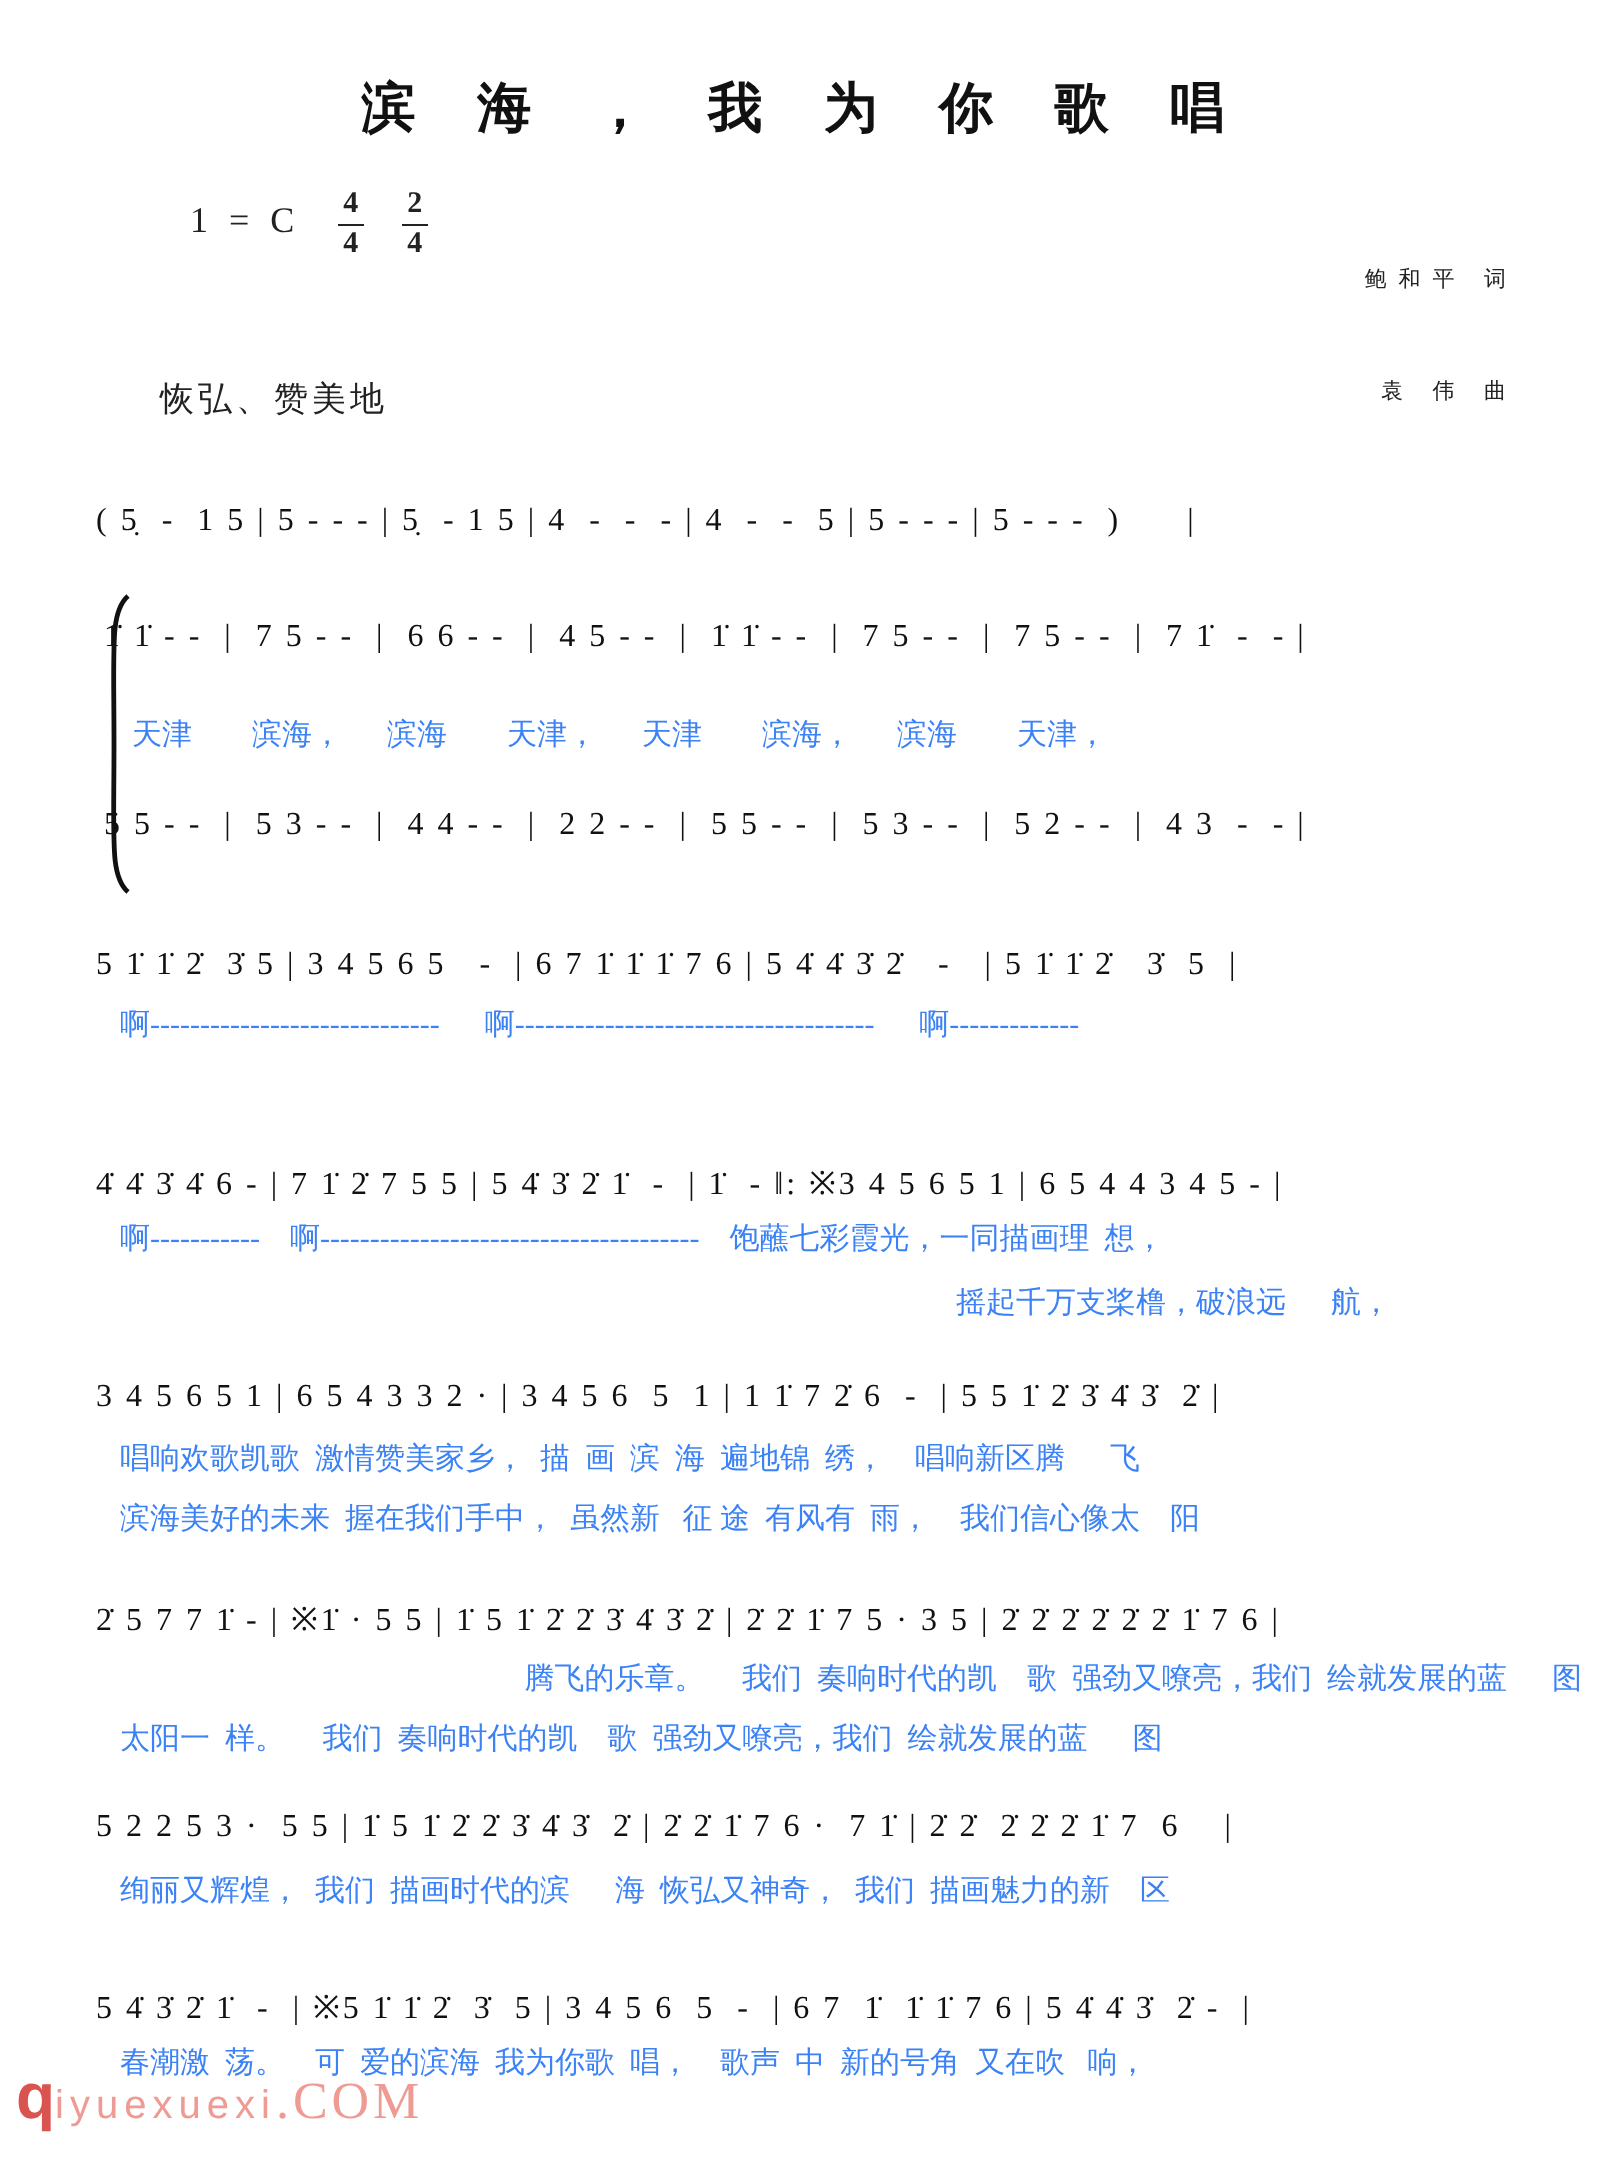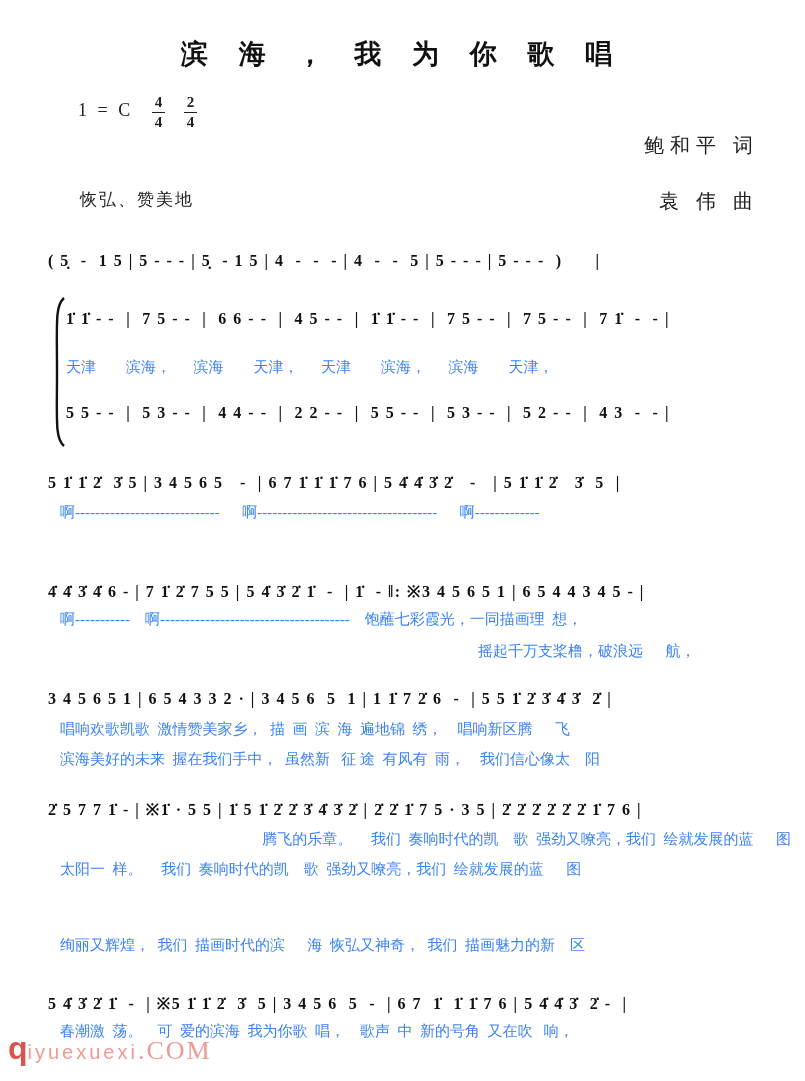--- a/index.html
+++ b/index.html
@@ -1,35 +1,35 @@
 <!DOCTYPE html>
 <html><head>
 <meta charset="utf-8">
 <style>
   html,body{margin:0;padding:0;background:#ffffff;}
   .page{position:relative;width:805px;height:1081px;background:#ffffff;overflow:hidden;
         font-family:"Liberation Serif","DejaVu Serif",serif;color:#1c1c1c;border-radius:32px;}
   .title{position:absolute;top:36px;left:0;width:100%;text-align:center;margin:0;
          font-size:27px;font-weight:bold;letter-spacing:12px;color:#111;}
   .keyline{position:absolute;top:94px;left:78px;font-size:18px;color:#222;}
-  .key{letter-spacing:3px;}
+  .key{letter-spacing:3px;margin-left:17px;}
   .frac{display:inline-block;vertical-align:middle;text-align:center;margin-left:14px;
         font-size:15px;font-weight:bold;line-height:1;}
   .frac .num{display:block;border-bottom:1.5px solid #222;padding:1px 3px 2px;}
   .frac .den{display:block;padding-top:2px;}
-  .credit{position:absolute;right:46px;font-size:20px;letter-spacing:6px;color:#222;}
+  .credit{position:absolute;right:46px;font-size:11px;letter-spacing:6px;color:#222;}
   .lyricist{top:132px;}
   .composer{top:188px;}
   .expr{position:absolute;left:80px;top:188px;font-size:17px;letter-spacing:2px;color:#222;}
-  .notes{position:absolute;left:48px;right:14px;font-size:16px;font-weight:bold;
+  .notes{position:absolute;left:48px;right:14px;font-size:16px;font-weight:normal;
          letter-spacing:1.5px;white-space:pre;color:#111;
          font-family:"Liberation Serif","DejaVu Serif",serif;}
   .lyr{position:absolute;left:60px;right:14px;font-size:15px;white-space:pre;color:#3b82f6;}
   .brace{position:absolute;left:50px;top:296px;}
-  .duetblock{left:66px;}
+  .duetblock{left:52px;}
   .indented{left:478px;}
   .watermark{position:absolute;left:8px;top:1030px;white-space:nowrap;
              font-family:"Liberation Sans","DejaVu Sans",sans-serif;}
   .wm-q{font-size:32px;font-weight:bold;}
   .wm-t{font-size:20px;letter-spacing:3px;}
   .wm-s{font-size:26px;letter-spacing:2px;font-family:Liberation Serif, serif;}
 </style>
 </head>
 <body>
 
@@ -71,20 +71,21 @@
   <div class="lyr indented" style="top:642px;">摇起千万支桨橹，破浪远      航，</div>
 
   <div class="notes" style="top:690px;">3 4 5 6 5 1 | 6 5 4 3 3 2 · | 3 4 5 6  5  1 | 1 1̇ 7 2̇ 6  -  | 5 5 1̇ 2̇ 3̇ 4̇ 3̇  2̇ |</div>
   <div class="lyr" style="top:750px;">滨海美好的未来  握在我们手中，  虽然新   征 途  有风有  雨，    我们信心像太    阳</div>
   <div class="lyr" style="top:720px;">唱响欢歌凯歌  激情赞美家乡，  描  画  滨  海  遍地锦  绣，    唱响新区腾      飞</div>
 
   <div class="notes" style="top:798px;">2̇ 5 7 7 1̇ - | ※1̇ · 5 5 | 1̇ 5 1̇ 2̇ 2̇ 3̇ 4̇ 3̇ 2̇ | 2̇ 2̇ 1̇ 7 5 · 3 5 | 2̇ 2̇ 2̇ 2̇ 2̇ 2̇ 1̇ 7 6 |</div>
   <div class="lyr" style="top:830px;text-align:right;">腾飞的乐章。     我们  奏响时代的凯    歌  强劲又嘹亮，我们  绘就发展的蓝      图</div>
   <div class="lyr" style="top:860px;">太阳一  样。     我们  奏响时代的凯    歌  强劲又嘹亮，我们  绘就发展的蓝      图</div>
 
+  <div class="notes" style="top:905px;">5 2 2 5 3 ·  5 5 | 1̇ 5 1̇ 2̇ 2̇ 3̇ 4̇ 3̇  2̇ | 2̇ 2̇ 1̇ 7 6 ·  7 1̇ | 2̇ 2̇  2̇ 2̇ 2̇ 1̇ 7  6    |</div>
   <div class="lyr" style="top:936px;">绚丽又辉煌，  我们  描画时代的滨      海  恢弘又神奇，  我们  描画魅力的新    区</div>
 
   <div class="notes" style="top:992px;">5 4̇ 3̇ 2̇ 1̇  -  | ※5 1̇ 1̇ 2̇  3̇  5 | 3 4 5 6  5  -  | 6 7  1̇  1̇ 1̇ 7 6 | 5 4̇ 4̇ 3̇  2̇ -  |</div>
   <div class="lyr" style="top:1022px;">春潮激  荡。    可  爱的滨海  我为你歌  唱，    歌声  中  新的号角  又在吹   响，</div>
 
   <div class="watermark">
     <span class="wm-q" style="color: rgb(217, 83, 79);">q</span><span class="wm-t" style="color: rgb(240, 154, 148);">iyuexuexi</span><span class="wm-s" style="color: rgb(240, 154, 148);">.COM</span>
   </div>
 
 </div>

